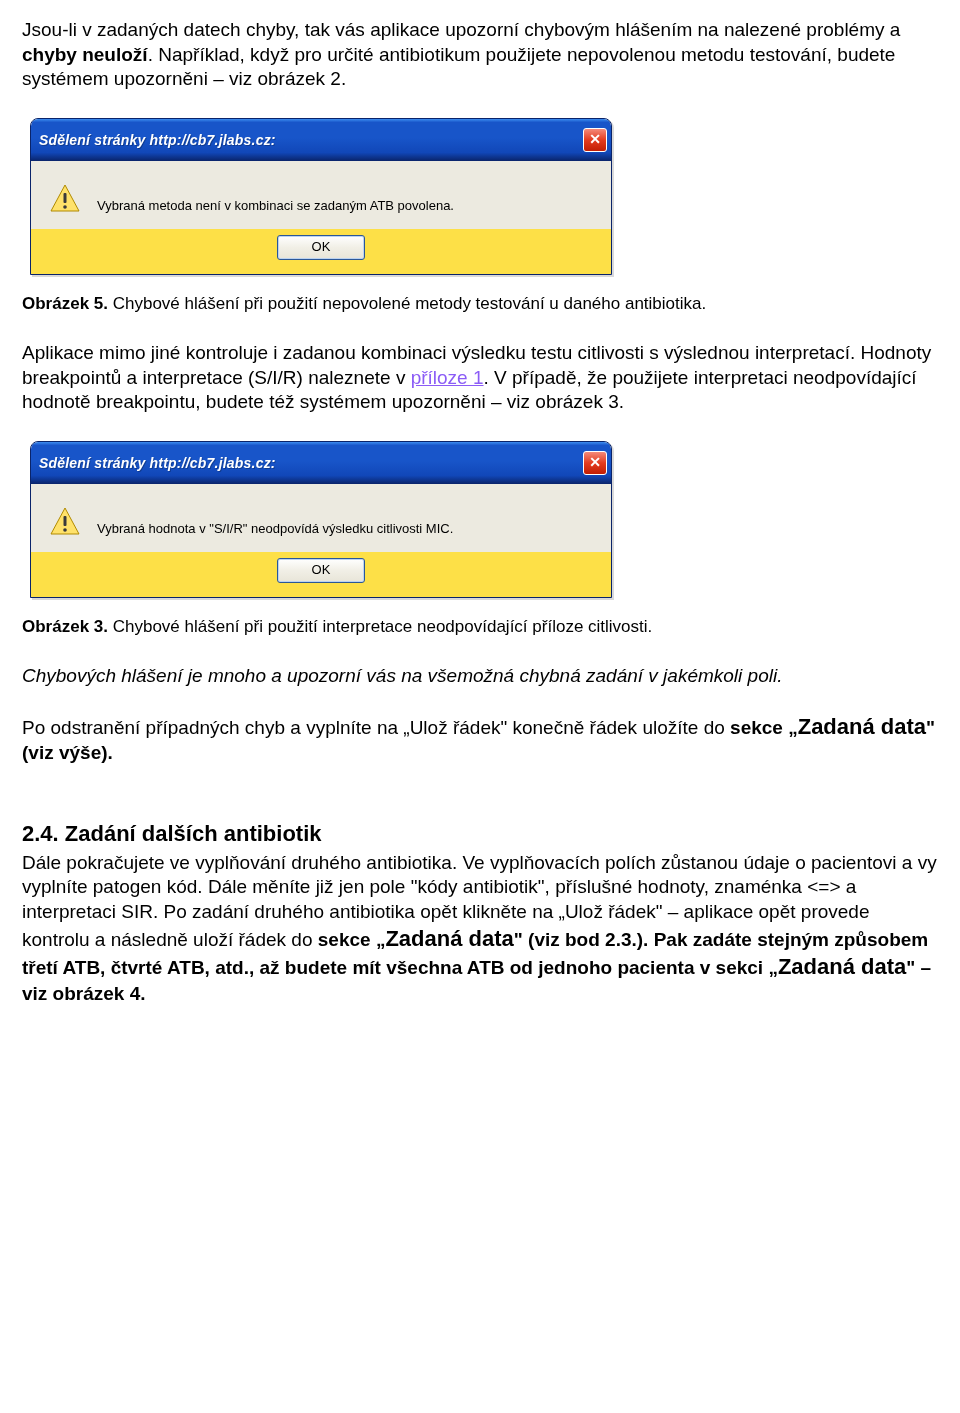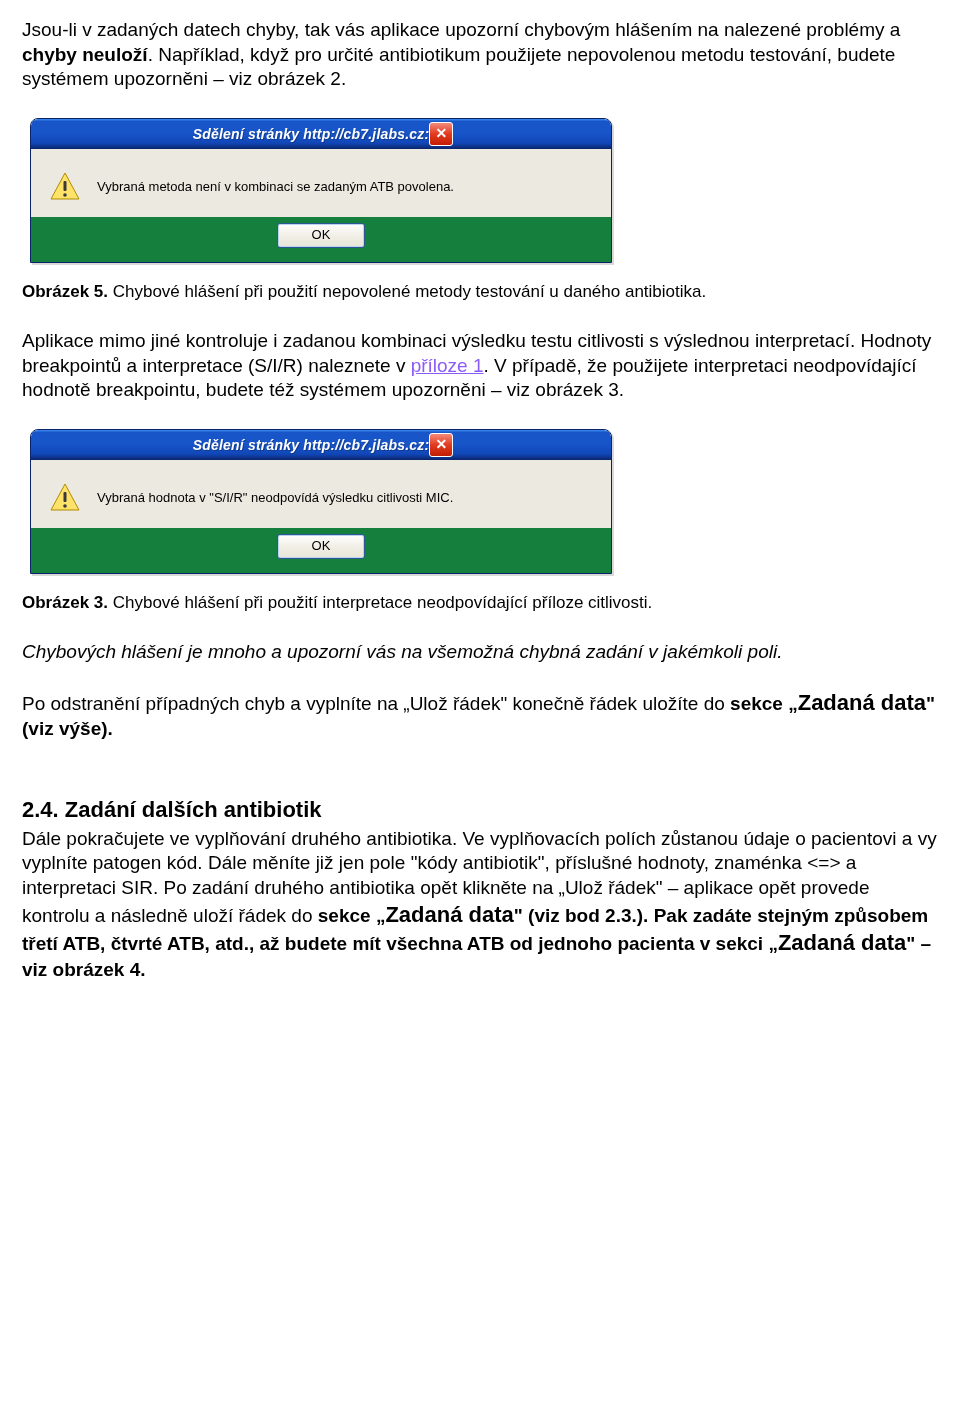--- a/index.html
+++ b/index.html
@@ -35,24 +35,24 @@
     border: 1px solid #0a246a;
     border-radius: 8px 8px 0 0;
     box-shadow: 2px 2px 0 rgba(0,0,0,0.15);
     background: #eceae0;
     font-family: Tahoma, Arial, sans-serif;
     font-size: 13px;
     overflow: hidden;
     margin-left: 8px;
   }
   .xp-titlebar {
-    height: 30px;
+    height: 42px;
     display: flex;
     align-items: center;
-    justify-content: center;
+    justify-content: space-between;
     padding: 0 4px 0 8px;
     color: #fff;
     font-weight: bold;
     background: linear-gradient(to bottom,
       #3c8cf0 0%, #1855c9 8%, #1855c9 45%, #1147b8 80%, #0a246a 100%);
     border-radius: 6px 6px 0 0;
   }
   .xp-title-text { font-style: italic; font-size: 14px; letter-spacing: 0.2px; text-shadow: 1px 1px 0 rgba(0,0,0,0.25);}
   .xp-close {
     width: 22px; height: 22px;
@@ -61,37 +61,37 @@
     border-radius: 3px;
     color: #fff;
     font-weight: bold;
     font-size: 14px;
     line-height: 20px;
     text-align: center;
     cursor: pointer;
   }
   .xp-body {
     display: flex;
-    align-items: center;
+    align-items: flex-end;
     gap: 16px;
     padding: 22px 18px 14px 18px;
     background: #eceae0;
   }
   .xp-warning-icon {
     width: 32px; height: 32px;
     flex: 0 0 32px;
   }
   .xp-msg {
     font-size: 13px;
     color: #000;
   }
   .xp-buttons {
     padding: 6px 0 14px 0;
     text-align: center;
-    background: #15803d;
+    background: #fde047;
   }
   .xp-ok {
     display: inline-block;
     min-width: 86px;
     padding: 3px 0;
     font-size: 13px;
     text-align: center;
     background: linear-gradient(to bottom, #ffffff 0%, #f1efe6 50%, #e8e5d8 100%);
     border: 1px solid #2b5797;
     border-radius: 3px;

